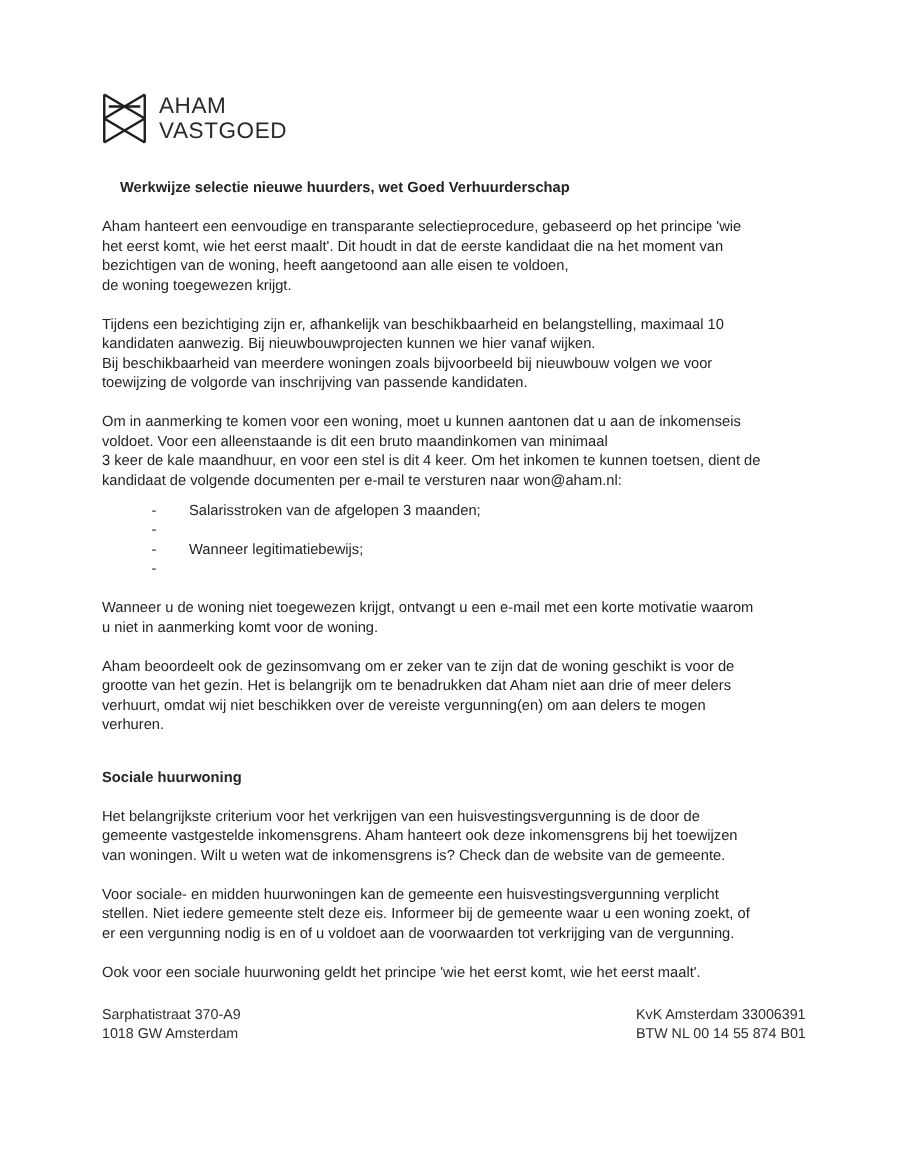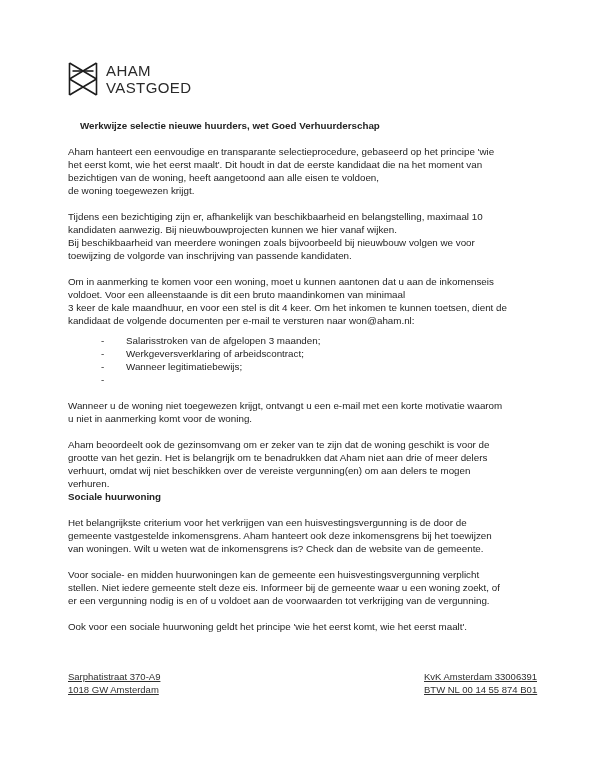--- a/index.html
+++ b/index.html
@@ -34,28 +34,28 @@
   .para {
     margin-top: 13px;
     font-size: 9.8px; line-height: 13px;
     white-space: pre-line;
   }
   .bullet-list { margin-top: 7px; list-style: none; }
   .bullet-row { display: flex; font-size: 9.8px; line-height: 13px; }
   .bullet-dash { width: 25px; padding-left: 33px; flex: 0 0 58px; }
   .bullet-text { white-space: pre-line; flex: 1; }
   .sub-heading {
-    margin-top: 0;
+    margin-top: 22px;
     font-size: 9.8px; line-height: 13px;
     font-weight: 700; color: #242424;
   }
   
   .footer-left, .footer-right {
     position: absolute; top: 670px;
-    font-size: 9.5px; line-height: 13px; color: #2e2e2e; text-decoration: underline;
+    font-size: 9.5px; line-height: 13px; color: #2e2e2e;
   }
   .footer-left { left: 68px; }
   .footer-right { left: 424px; }
 </style>
 </head>
 <body>
 
 <div class="page">
 
   <header class="logo">
@@ -91,21 +91,20 @@
 3 keer de kale maandhuur, en voor een stel is dit 4 keer. Om het inkomen te kunnen toetsen, dient de
 kandidaat de volgende documenten per e-mail te versturen naar won@aham.nl:</p>
 
     <ul class="bullet-list">
       <li class="bullet-row">
         <span class="bullet-dash">-</span>
         <span class="bullet-text">Salarisstroken van de afgelopen 3 maanden;</span>
       </li>
       <li class="bullet-row">
         <span class="bullet-dash">-</span>
-        <span class="bullet-text">Werkgeversverklaring of arbeidscontract;</span>
       </li>
       <li class="bullet-row">
         <span class="bullet-dash">-</span>
         <span class="bullet-text">Wanneer legitimatiebewijs;</span>
       </li>
       <li class="bullet-row">
         <span class="bullet-dash">-</span>
       </li>
     </ul>
 

